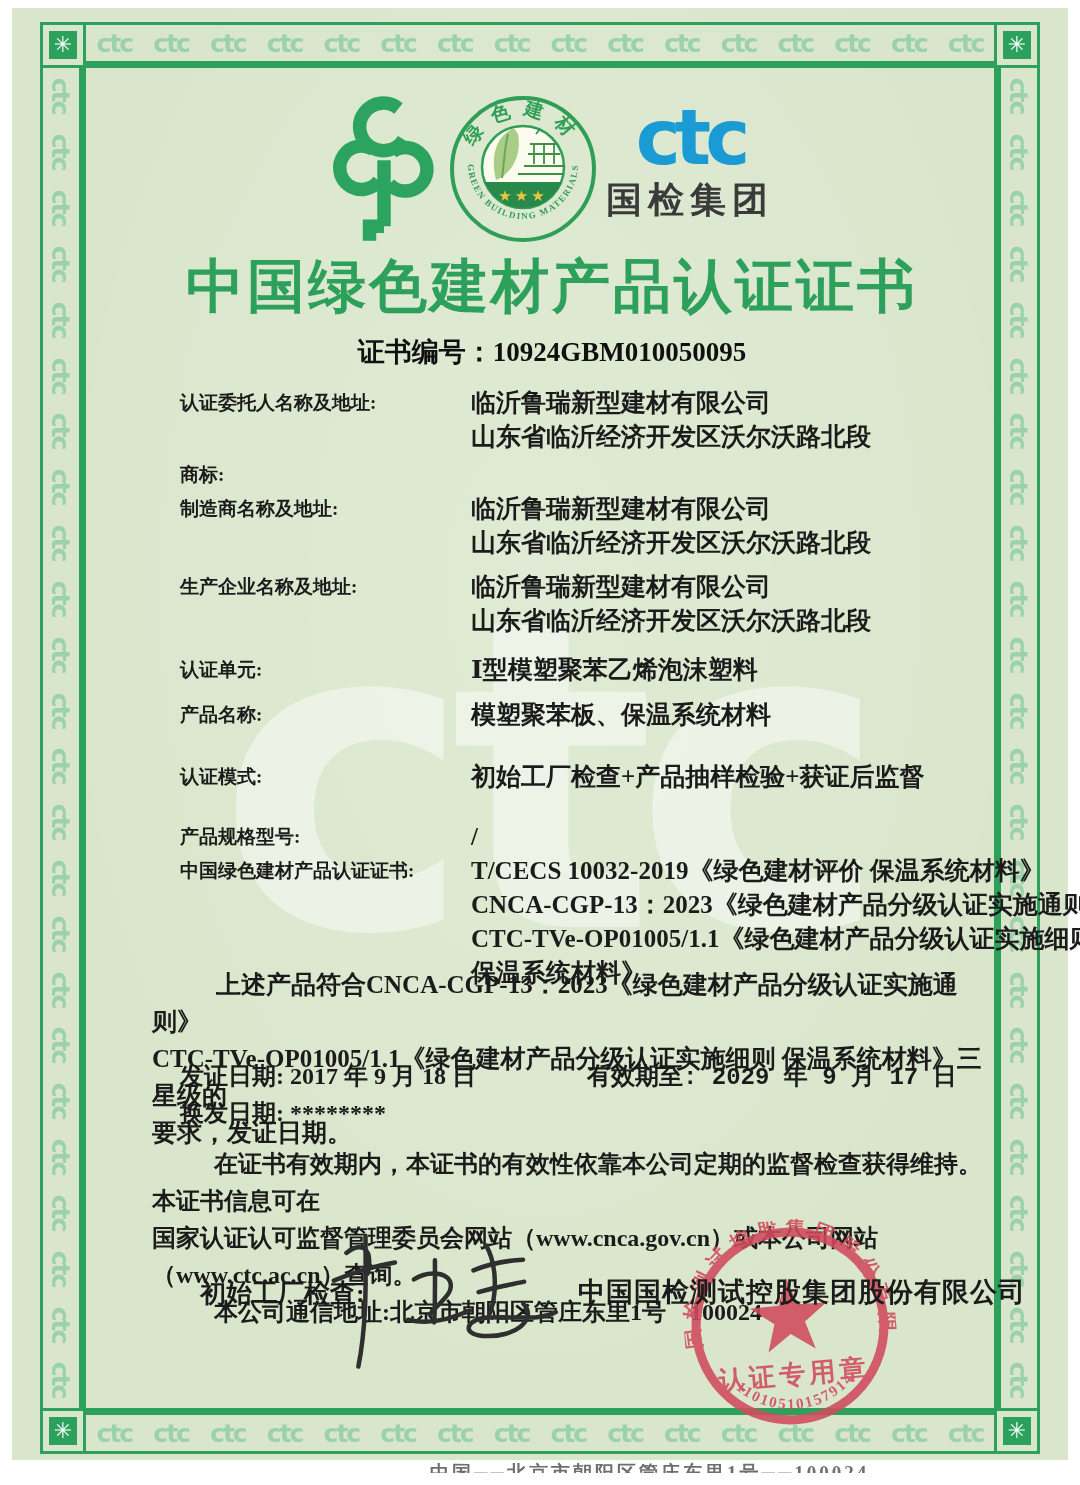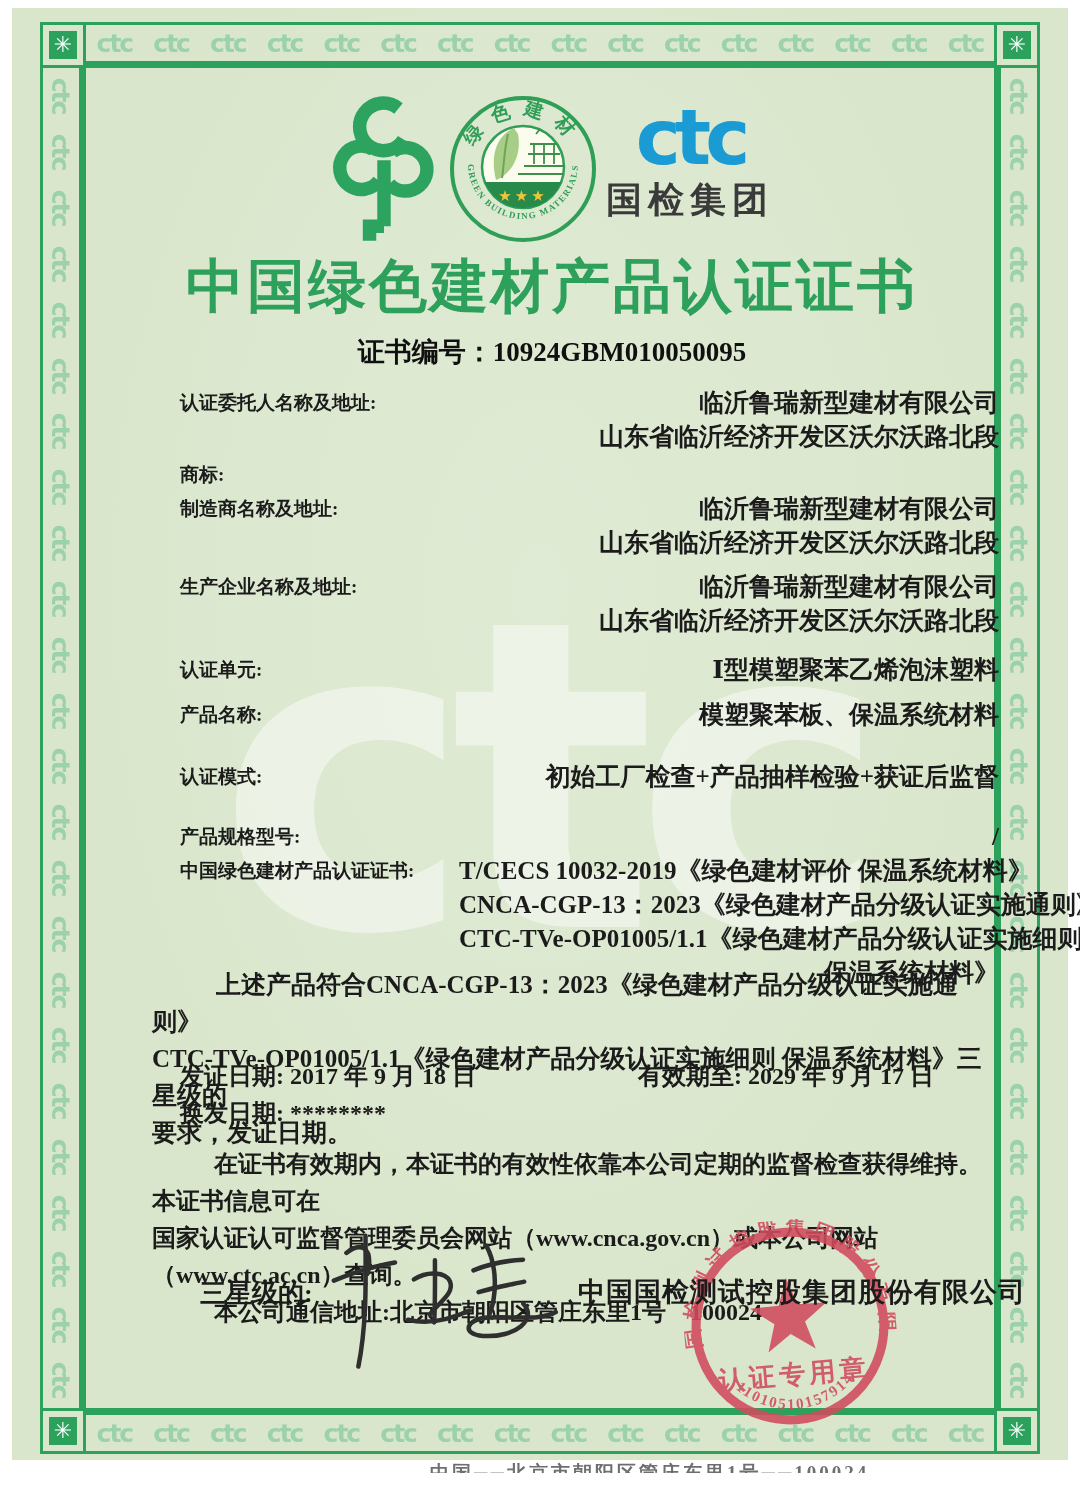--- a/index.html
+++ b/index.html
@@ -43,27 +43,27 @@
             color:#3a3a3a;letter-spacing:6px;white-space:nowrap;}
   .title{left:0;top:240px;width:1080px;text-align:center;font-size:58px;font-weight:800;
          color:#2da05b;letter-spacing:3px;white-space:nowrap;}
   .certno{left:0;top:326px;width:1080px;text-align:center;font-size:27px;font-weight:700;color:#101010;}
   
   .fields{left:168px;top:378px;width:800px;}
   .frow{position:relative;height:34px;}
   .f1{margin-top:38px}.f2{margin-top:0}.f3{margin-top:44px}.f4{margin-top:49px}
   .f5{margin-top:11px}.f6{margin-top:26px}.f7{margin-top:28px}.f8{margin-top:0}
   .flabel{display:inline-block;font-size:19px;font-weight:700;white-space:nowrap;line-height:34px;}
-  .fvalue{position:absolute;left:279px;top:0;width:540px;text-align:right;}
+  .fvalue{position:absolute;left:291px;top:0;width:540px;}
   .vline{font-size:25px;font-weight:700;line-height:34px;white-space:nowrap;}
   .statement{left:140px;top:958px;width:850px;font-size:25px;font-weight:700;line-height:37px;}
   .statement .ln1{text-indent:64px;}
   .dates{font-size:24px;font-weight:700;}
   .d-issue{left:168px;top:1052px;}
-  .d-valid{left:626px;top:1052px;}
+  .d-valid{left:575px;top:1052px;font-family:Liberation Mono, monospace;}
   .d-reissue{left:168px;top:1089px;}
   .notice{left:140px;top:1138px;width:850px;font-size:24px;font-weight:700;line-height:37px;}
   .notice .ln1,.notice .ln3{text-indent:62px;}
   .signer-label{left:188px;top:1268px;font-size:26px;font-weight:700;}
   .company{left:566px;top:1266px;font-size:27px;font-weight:800;letter-spacing:1px;white-space:nowrap;}
   .signature{left:305px;top:1212px;}
   .seal{left:672px;top:1212px;opacity:.88;transform:rotate(-5deg);}
   
   .cutoff{position:absolute;left:430px;top:1462px;width:460px;height:11px;overflow:hidden;
           font-size:19px;font-weight:700;color:#4a4a4a;opacity:.8;letter-spacing:3px;z-index:5;
@@ -273,21 +273,21 @@
       <div class="abs dates d-issue">发证日期: 2017 年 9 月 18 日</div>
       <div class="abs dates d-valid">有效期至: 2029 年 9 月 17 日</div>
       <div class="abs dates d-reissue">换发日期: ********</div>
 
       <div class="abs notice">
         <div class="ln1">在证书有效期内，本证书的有效性依靠本公司定期的监督检查获得维持。本证书信息可在</div>
         <div class="ln2">国家认证认可监督管理委员会网站（www.cnca.gov.cn）或本公司网站（www.ctc.ac.cn）查询。</div>
         <div class="ln3">本公司通信地址:北京市朝阳区管庄东里1号　100024</div>
       </div>
 
-      <div class="abs signer-label">三星级的:</div>
+      <div class="abs signer-label">初始工厂检查:</div>
 
       <svg class="abs signature" width="250" height="160" viewBox="0 0 250 160">
         <g fill="none" stroke="#2f2f2f" stroke-width="4.5" stroke-linecap="round" transform="rotate(-3 125 80)">
           <path d="M 52,12 C 50,45 50,95 38,142"></path>
           <path d="M 18,55 C 38,48 62,42 80,40"></path>
           <path d="M 32,28 C 46,18 60,22 52,50"></path>
           <path d="M 98,58 C 112,50 130,52 134,62 C 138,74 122,82 112,94"></path>
           <path d="M 120,40 C 119,62 118,84 116,102"></path>
           <path d="M 90,98 C 110,104 132,100 152,92"></path>
           <path d="M 172,28 C 182,48 180,78 172,96"></path>

